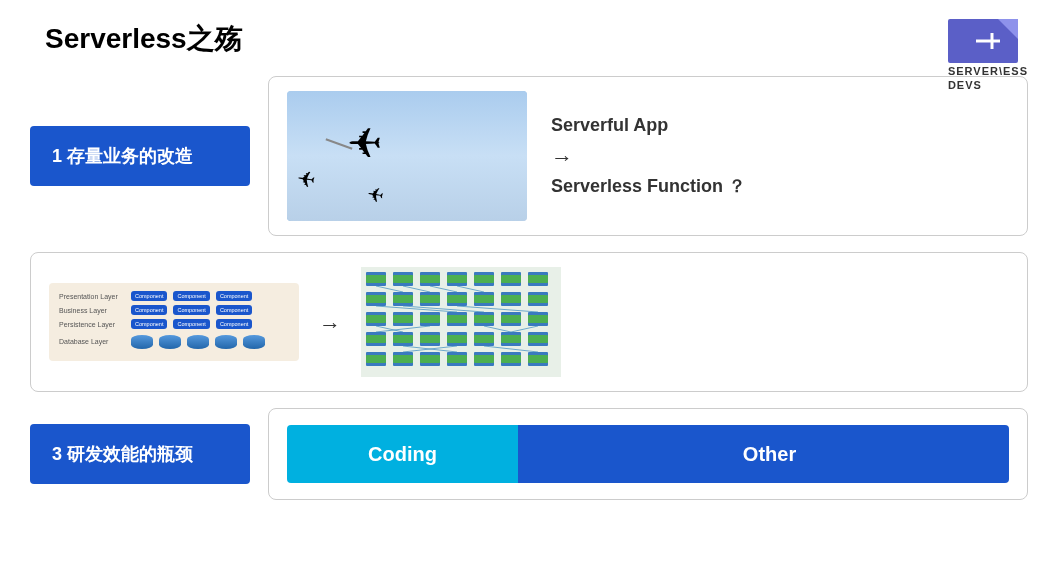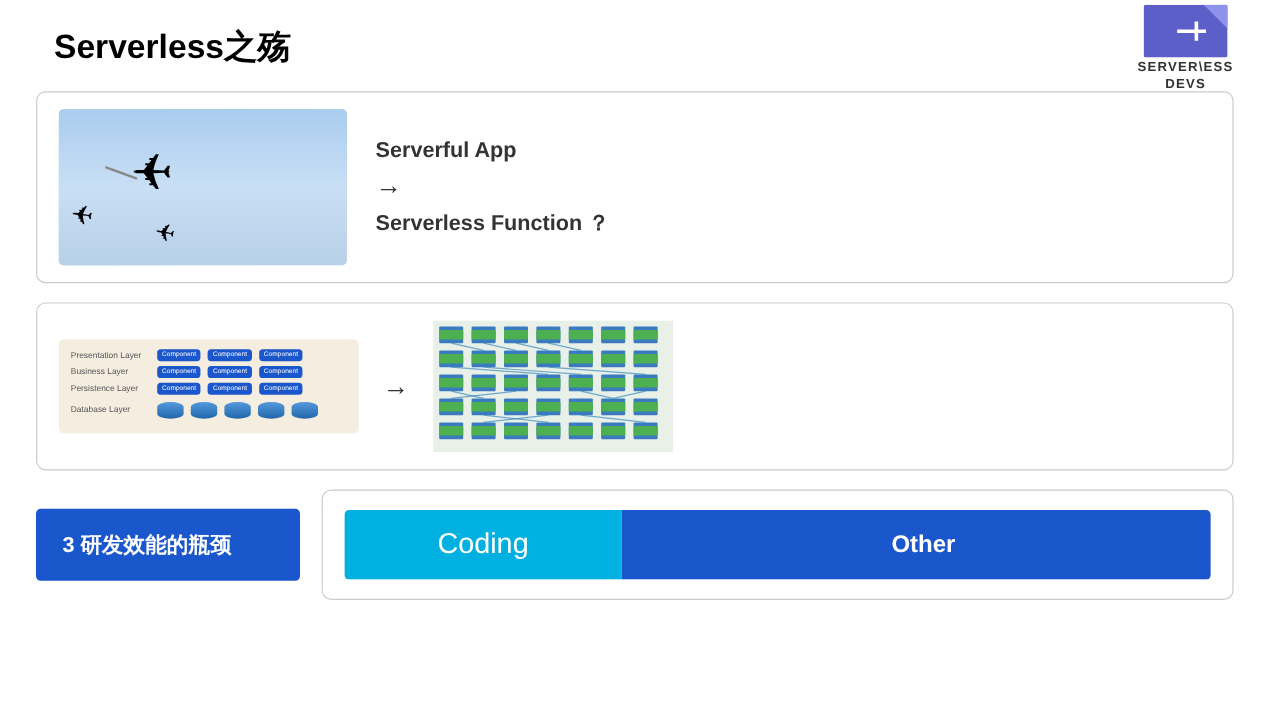--- a/index.html
+++ b/index.html
@@ -25,25 +25,25 @@
       font-size: 28px;
       font-weight: bold;
       color: #000;
       margin-bottom: 18px;
       margin-left: 15px;
     }
 
     
     .logo {
       position: absolute;
-      top: 4px;
+      top: 19px;
       right: 30px;
       display: flex;
       flex-direction: column;
-      align-items: center;
+      align-items: flex-start;
     }
     .logo-graphic {
       width: 70px;
       height: 44px;
       position: relative;
     }
     .logo-text {
       font-size: 11px;
       font-weight: bold;
       color: #333;
@@ -250,22 +250,22 @@
       border-radius: 4px;
       overflow: hidden;
     }
 
     .bar-coding {
       background: #00b0e0;
       display: flex;
       align-items: center;
       justify-content: center;
       color: #fff;
-      font-size: 24px;
-      font-weight: normal;
+      font-size: 20px;
+      font-weight: bold;
       flex: 0 0 32%;
     }
 
     .bar-other {
       background: #1a56cc;
       display: flex;
       align-items: center;
       justify-content: center;
       color: #fff;
       font-size: 20px;
@@ -295,20 +295,21 @@
     </svg>
     <div class="logo-text">SERVER\ESS</div>
     <div class="logo-text">DEVS</div>
   </div>
 
   <div class="main-title">Serverless之殇</div>
 
   <div class="rows">
 
     <div class="row">
+      <div class="label-box">1  存量业务的改造</div>
       <div class="content-box" style="min-height:150px;">
         <div class="row1-content">
 
           <div class="airplane-img">
             <span class="plane-large">✈</span>
             <span class="plane-small1">✈</span>
             <span class="plane-small2">✈</span>
             <div class="refuel-line"></div>
           </div>
 

